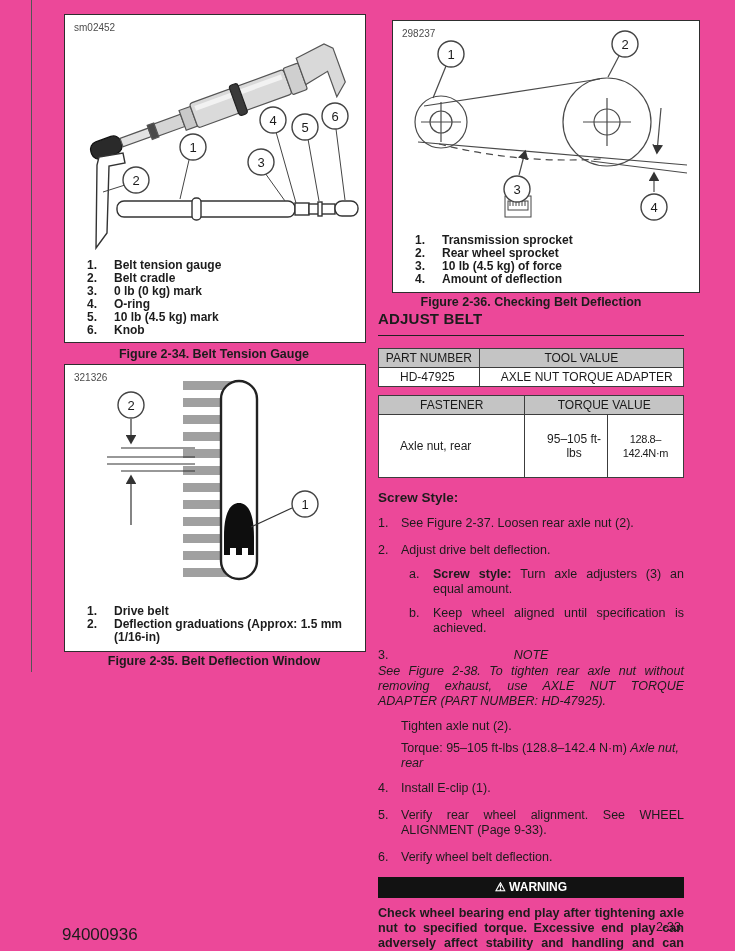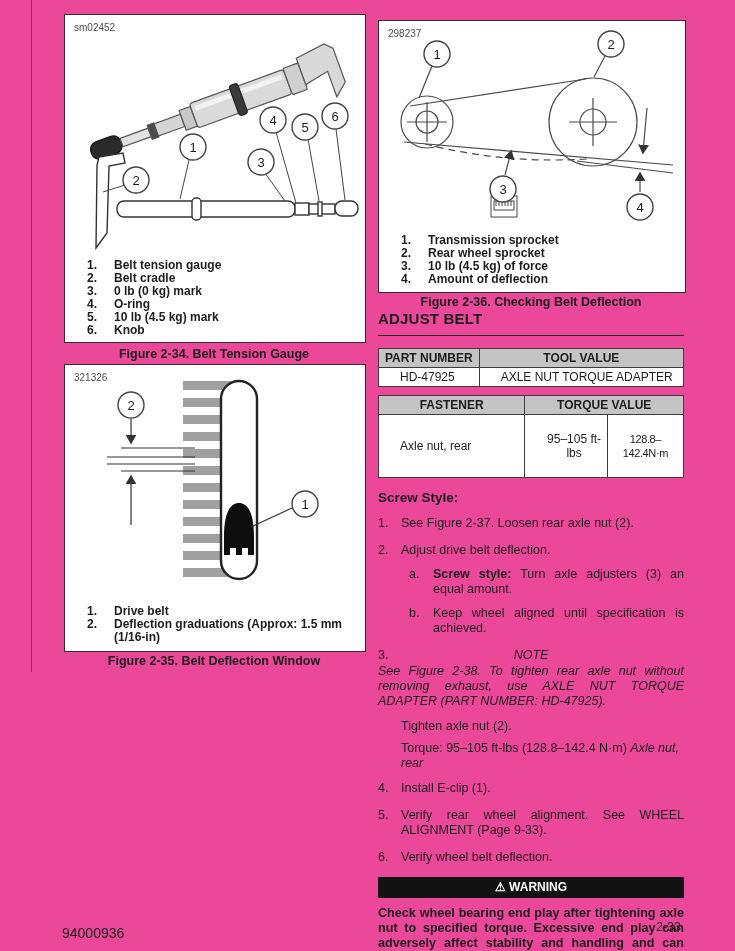--- a/index.html
+++ b/index.html
@@ -2,61 +2,61 @@
 <html><head>
 <meta charset="utf-8">
 <style>
   html,body{margin:0;padding:0;background:#ffffff;}
   .page{position:relative;width:735px;height:951px;background:#ec4899;overflow:hidden;
         font-family:"Liberation Sans",sans-serif;color:#1c1c1c;}
   .edge-line{position:absolute;left:31px;top:0;width:1px;height:672px;background:#555;}
   .figbox{position:absolute;border:1.5px solid #2e2e2e;background:#fff;}
   #fig34-box{left:64px;top:14px;width:300px;height:327px;}
   #fig35-box{left:64px;top:364px;width:300px;height:286px;}
-  #fig36-box{left:378px;top:20px;width:306px;height:271px;}
+  #fig36-box{left:392px;top:20px;width:306px;height:271px;}
   .figcode{position:absolute;top:7px;left:9px;font-size:10px;color:#4c4c4c;}
   .legend{position:absolute;left:0;right:0;padding:0 10px 0 22px;font-weight:bold;
           font-size:12px;line-height:13px;}
   #fig34-box .legend{bottom:5px;}
   #fig35-box .legend{bottom:7px;}
   #fig36-box .legend{bottom:6px;}
   .legend-row{display:flex;}
   .legend-num{width:27px;flex:none;}
   .legend-label{flex:1;}
   .caption{position:absolute;font-weight:bold;font-size:12.5px;text-align:center;}
   #cap34{left:64px;top:347px;width:300px;}
   #cap35{left:64px;top:654px;width:300px;}
   #cap36{left:378px;top:295px;width:306px;}
   .rcol{position:absolute;left:378px;top:311px;width:306px;font-size:12.5px;line-height:15px;}
   .section-heading{font-size:15px;font-weight:bold;letter-spacing:.2px;
                    border-bottom:1.5px solid #222;padding-bottom:9px;margin:0 0 12px 0;}
   table{width:100%;border-collapse:collapse;margin-bottom:8px;}
   th,td{border:1px solid #3c3c3c;font-size:12px;padding:2px 5px;line-height:14px;}
-  th{background:#c4c4c4;font-weight:bold;text-align:center;color:#1a1a1a;}
+  th{background:#c4c4c4;font-weight:normal;text-align:center;color:#1a1a1a;}
   td{background:#fff;padding-left:21px;}
   .c-mid{text-align:center;}
   .condensed{font-size:11px;letter-spacing:-.4px;padding:17px 2px;text-align:center;}
   #torque-table{margin-top:2px;margin-bottom:10px;}
   .subheading{font-weight:bold;font-size:13.5px;margin:12px 0 11px 0;}
   .step{display:flex;margin-bottom:12px;}
   .step-num{width:23px;flex:none;}
   .step-body{flex:1;text-align:justify;}
   .substep{display:flex;margin:9px 0 0 31px;}
   .substep-num{width:24px;flex:none;}
   .substep-body{flex:1;text-align:justify;}
   .note-head{position:relative;height:15px;margin-bottom:1px;}
   .note-num{position:absolute;left:0;top:0;}
   .note-label{text-align:center;font-style:italic;}
   .note-text{font-style:italic;text-align:justify;margin-bottom:10px;}
   .indented{margin-left:23px;margin-bottom:7px;}
   .warning-bar{background:#121212;color:#fff;text-align:center;font-weight:bold;
                font-size:12px;padding:3px 0;margin:2px 0 8px 0;}
   .warning-text{font-weight:bold;font-size:12.6px;line-height:15px;text-align:justify;
                 margin-bottom:11px;}
-  .footer-left{position:absolute;left:62px;top:925px;font-size:14px;}
+  .footer-left{position:absolute;left:62px;top:925px;font-size:17px;}
   .footer-right{position:absolute;right:54px;top:920px;font-size:12.5px;}
   .it{font-style:italic;}
   .bd{font-weight:bold;}
 </style>
 </head>
 <body>
 
 <div class="page">
   <div class="edge-line"></div>
 

